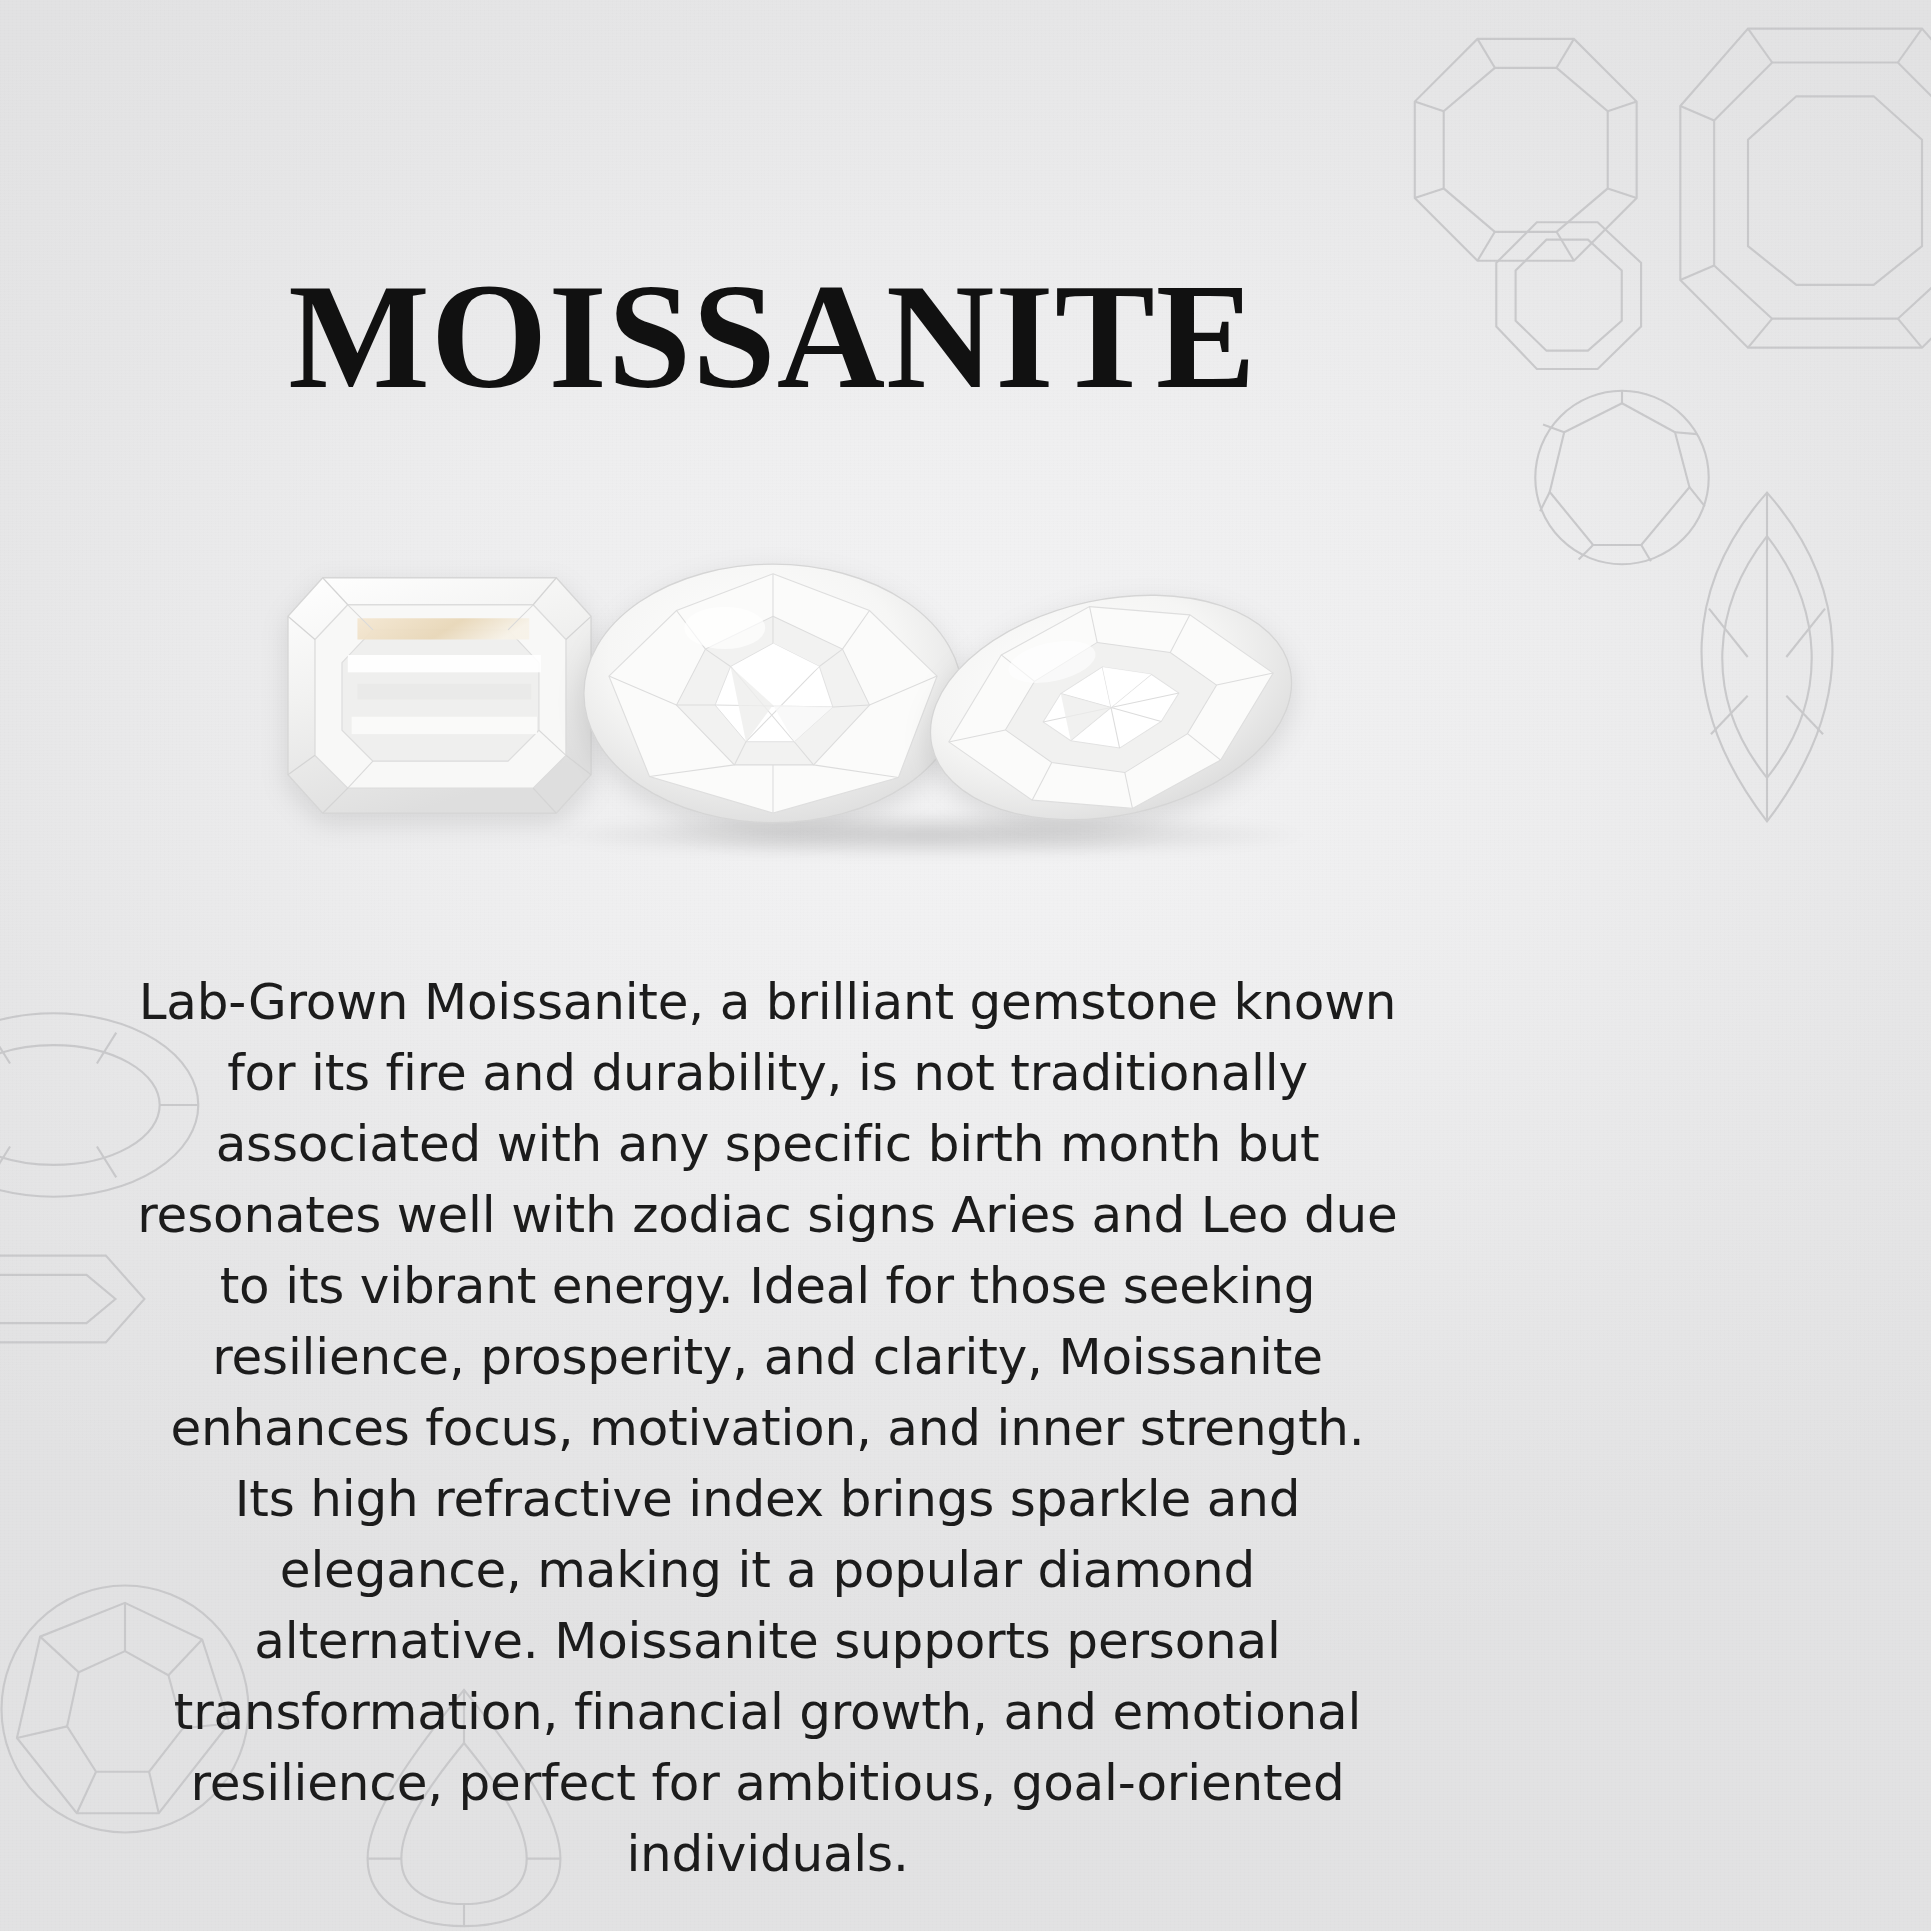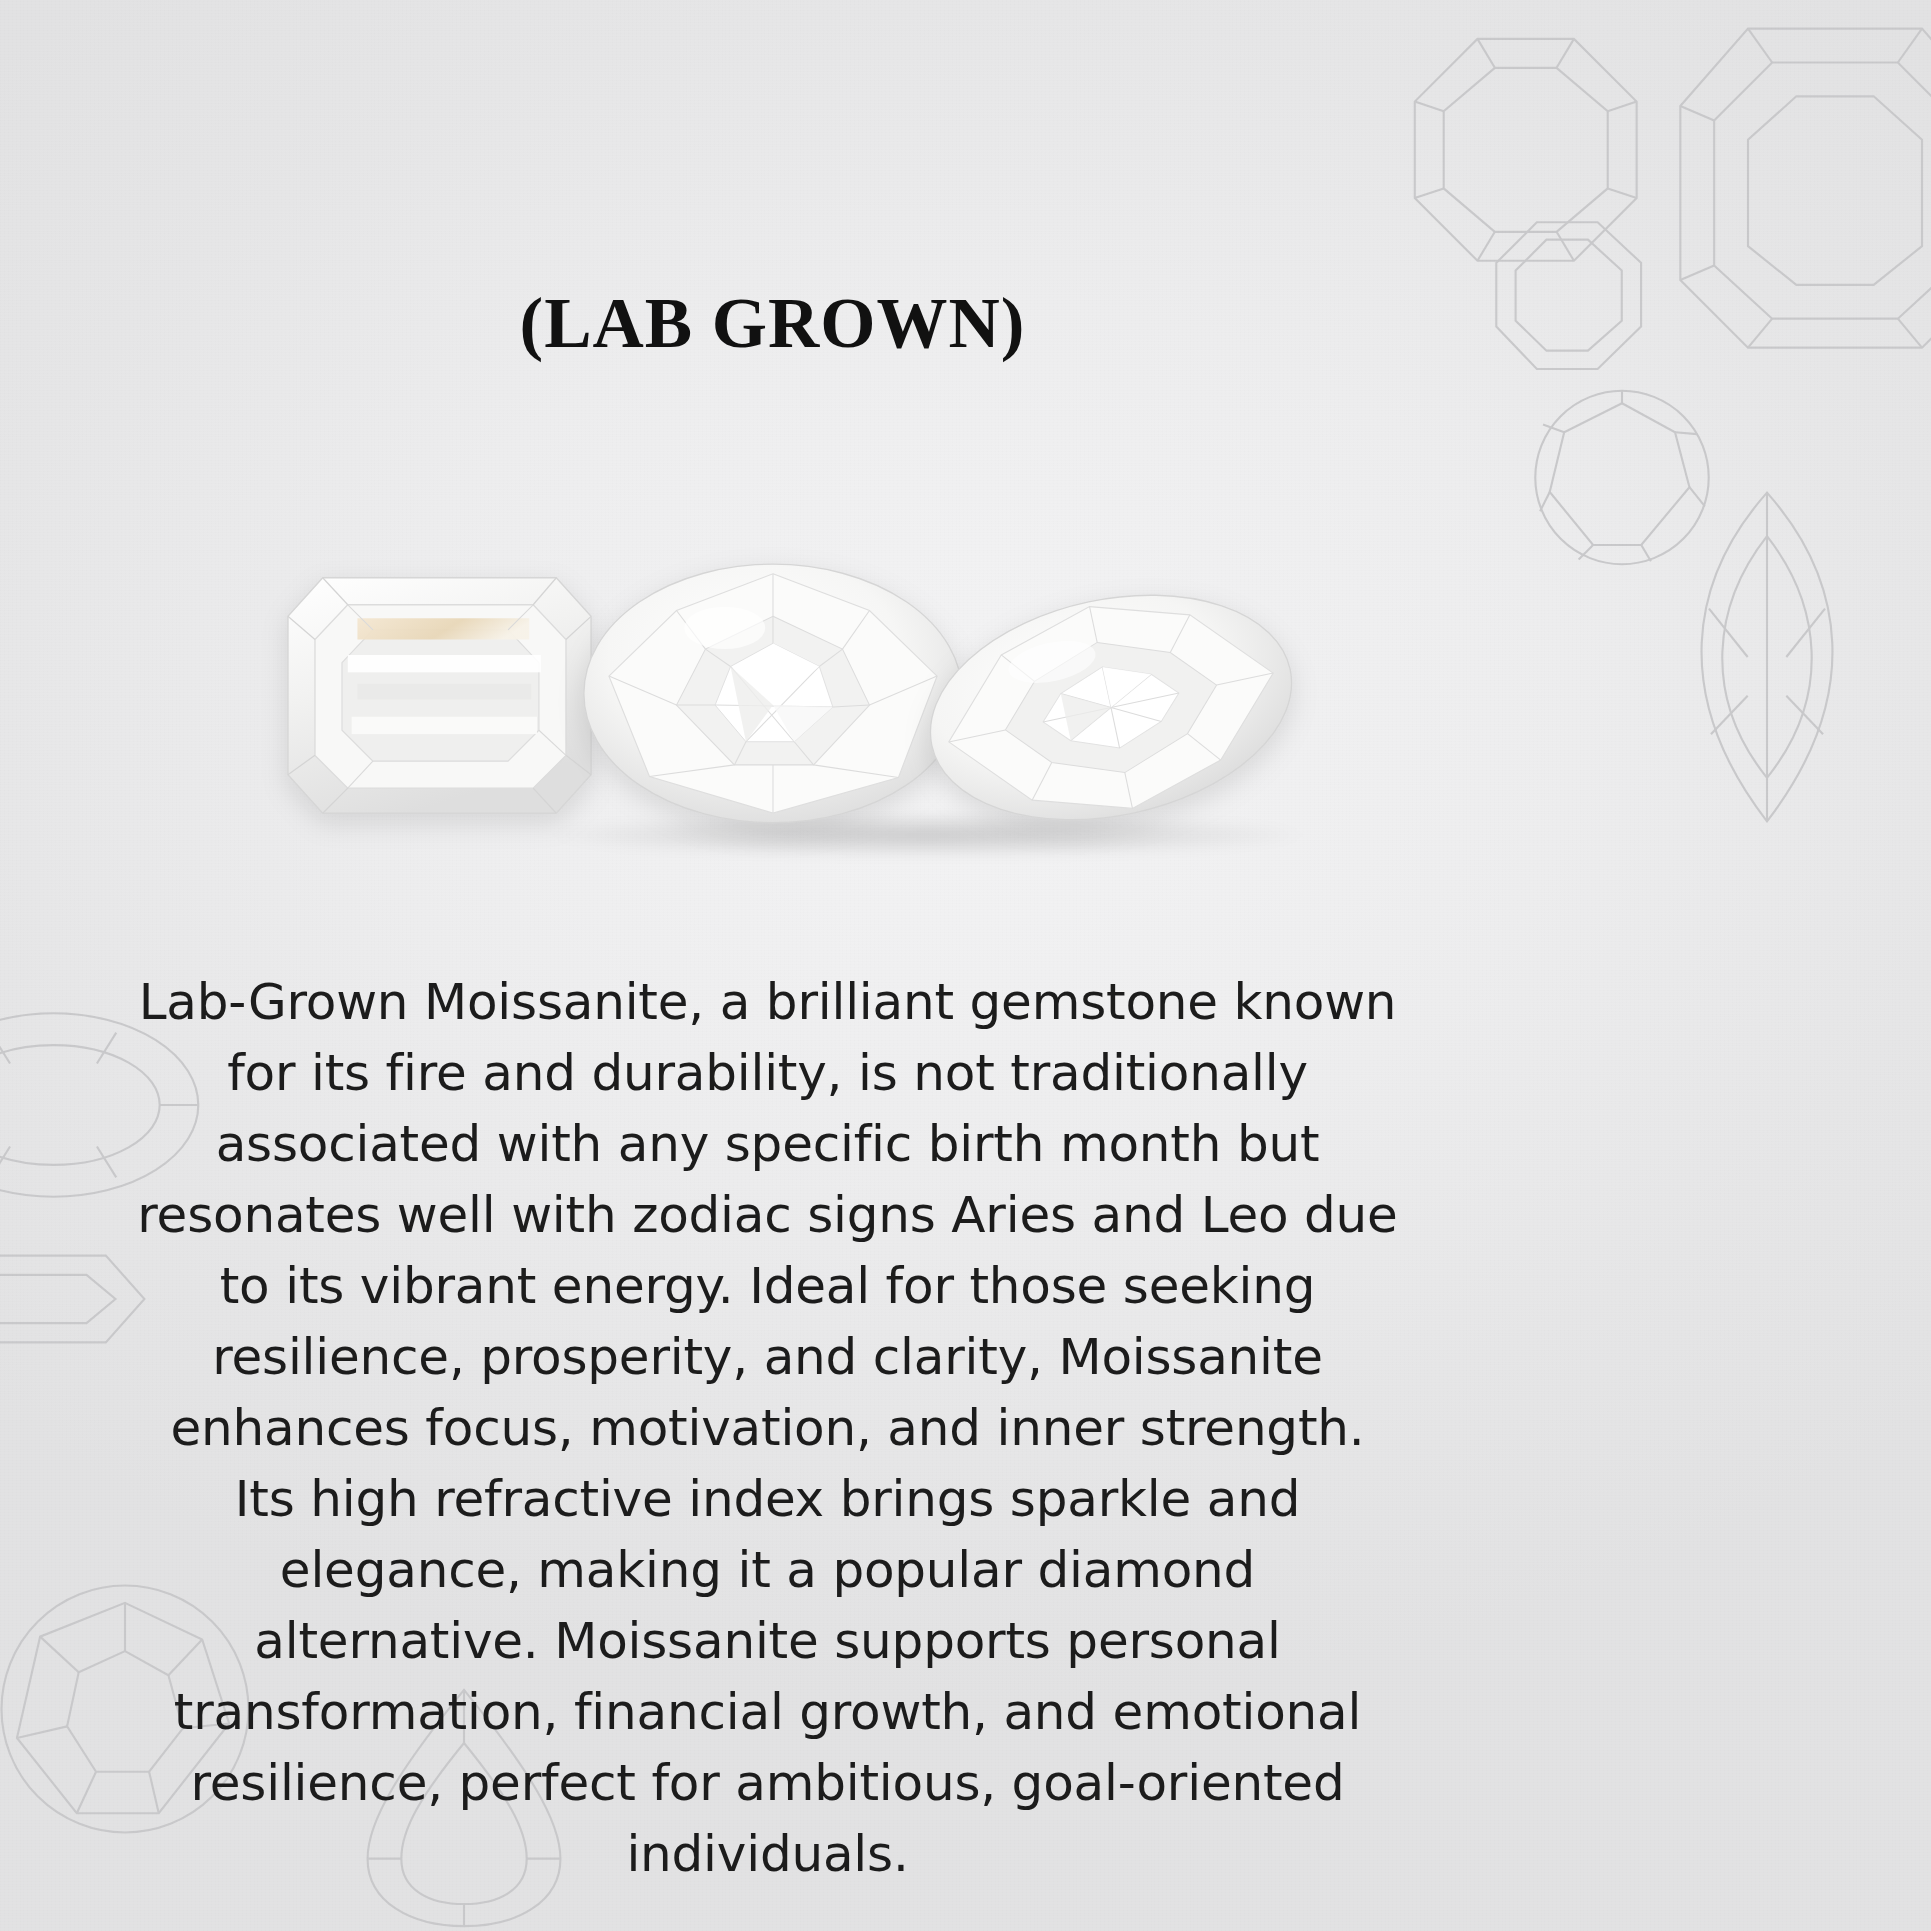--- a/index.html
+++ b/index.html
@@ -234,21 +234,21 @@
       <line class="ol" x1="250" y1="205" x2="215" y2="205"></line>
       <line class="ol" x1="150" y1="275" x2="150" y2="252"></line>
     </svg>
 
   </div>
 
   <div class="texture"></div>
 
 
   <div class="title-wrap">
-    <h2 class="subtitle">(LAB GROWN)</h2>
+    <h1 class="title">MOISSANITE</h1>
   </div>
 
   <div class="gems">
     <div class="gem-shadow"></div>
 
     <svg class="gem" style="left:19.3px; top:9.7px;" width="319" height="251" viewBox="0 0 330 260">
       <defs>
         <linearGradient id="emBg" x1="0" y1="0" x2="0.4" y2="1">
           <stop offset="0%" stop-color="#ffffff"></stop>
           <stop offset="45%" stop-color="#f2f2f1"></stop>

